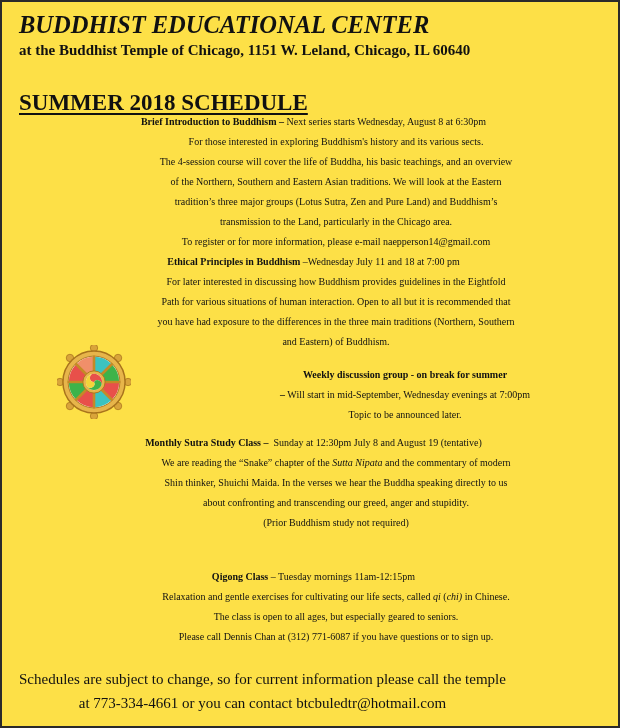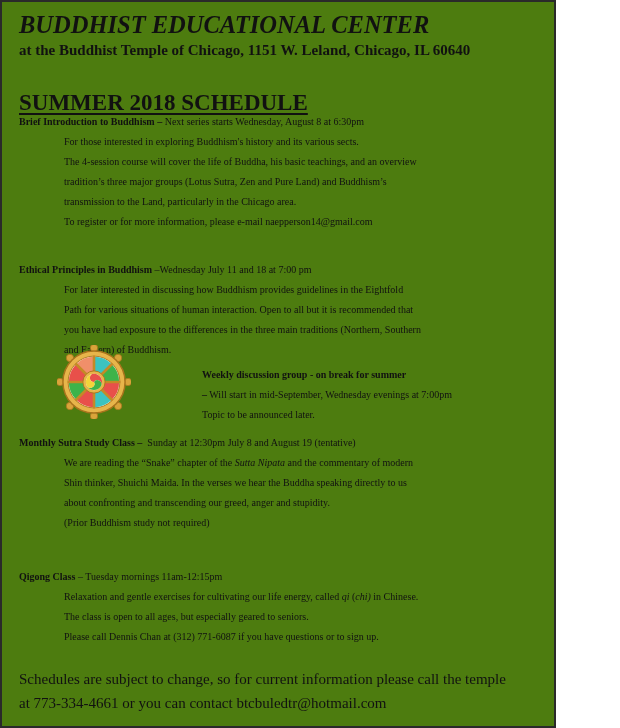--- a/index.html
+++ b/index.html
@@ -8,26 +8,27 @@
       background: #ffffff;
     }
     body {
       width: 620px;
       height: 728px;
       overflow: hidden;
     }
     .page {
       position: relative;
       box-sizing: border-box;
-      width: 556px;
+      width: 620px;
       height: 728px;
       border: 2px solid #2a2a2a;
-      background: #4d7c0f;
+      background: #fde047;
       color: #111111;
       font-family: "Liberation Serif", "DejaVu Serif", serif;
+      text-align: center;
     }
     .org-title {
       position: absolute;
       left: 17px;
       top: 9px;
       font-size: 24.5px;
       font-weight: bold;
       font-style: italic;
       letter-spacing: 0px;
       line-height: 28px;
@@ -70,21 +71,21 @@
     .section .body {
       padding-left: 45px;
       white-space: nowrap;
     }
     .section .body div {
       line-height: 20px;
     }
     i { font-style: italic; }
 
     #sec-intro { top: 110px; }
-    #sec-ethics { top: 258px; }
+    #sec-ethics { top: 250px; }
     #sec-weekly { top: 363px; left: 200px; }
     #sec-sutra { top: 431px; }
     #sec-meditation { top: 531px; }
     #sec-qigong { top: 565px; }
 
     #sec-weekly .body { padding-left: 0; }
 
     .footer {
       position: absolute;
       left: 17px;
@@ -111,20 +112,21 @@
   <div class="org-address">at the Buddhist Temple of Chicago, 1151 W. Leland, Chicago, IL 60640</div>
   <div class="schedule-title">SUMMER 2018 SCHEDULE</div>
 
   <div class="section" id="sec-intro">
     <div class="head">
       <b>Brief Introduction to Buddhism –</b><span> Next series starts Wednesday, August 8 at 6:30pm</span>
     </div>
     <div class="body">
       <div>For those interested in exploring Buddhism's history and its various sects.</div>
       <div>The 4-session course will cover the life of Buddha, his basic teachings, and an overview</div>
+      <div>of the Northern, Southern and Eastern Asian traditions. We will look at the Eastern</div>
       <div>tradition’s three major groups (Lotus Sutra, Zen and Pure Land) and Buddhism’s</div>
       <div>transmission to the Land, particularly in the Chicago area.</div>
       <div>To register or for more information, please e-mail naepperson14@gmail.com</div>
     </div>
   </div>
 
   <div class="section" id="sec-ethics">
     <div class="head">
       <b>Ethical Principles in Buddhism</b><span> –Wednesday July 11 and 18 at 7:00 pm</span>
     </div>
@@ -195,21 +197,21 @@
       <div>(Prior Buddhism study not required)</div>
     </div>
   </div>
 
 
   <div class="section" id="sec-qigong">
     <div class="head">
       <b>Qigong Class</b><span> – Tuesday mornings 11am-12:15pm</span>
     </div>
     <div class="body">
-      <div><span>Relaxation and gentle exercises for cultivating our life energy, called </span><i>qi</i><span> (</span><i>chi)</i><span> in Chinese.</span></div>
+      <div><span>Relaxation and gentle exercises for cultivating our life sects, called </span><i>qi</i><span> (</span><i>chi)</i><span> in Chinese.</span></div>
       <div>The class is open to all ages, but especially geared to seniors.</div>
       <div>Please call Dennis Chan at (312) 771-6087 if you have questions or to sign up.</div>
     </div>
   </div>
 
   <div class="footer">
     <div>Schedules are subject to change, so for current information please call the temple</div>
     <div>at 773-334-4661 or you can contact btcbuledtr@hotmail.com</div>
   </div>
 

